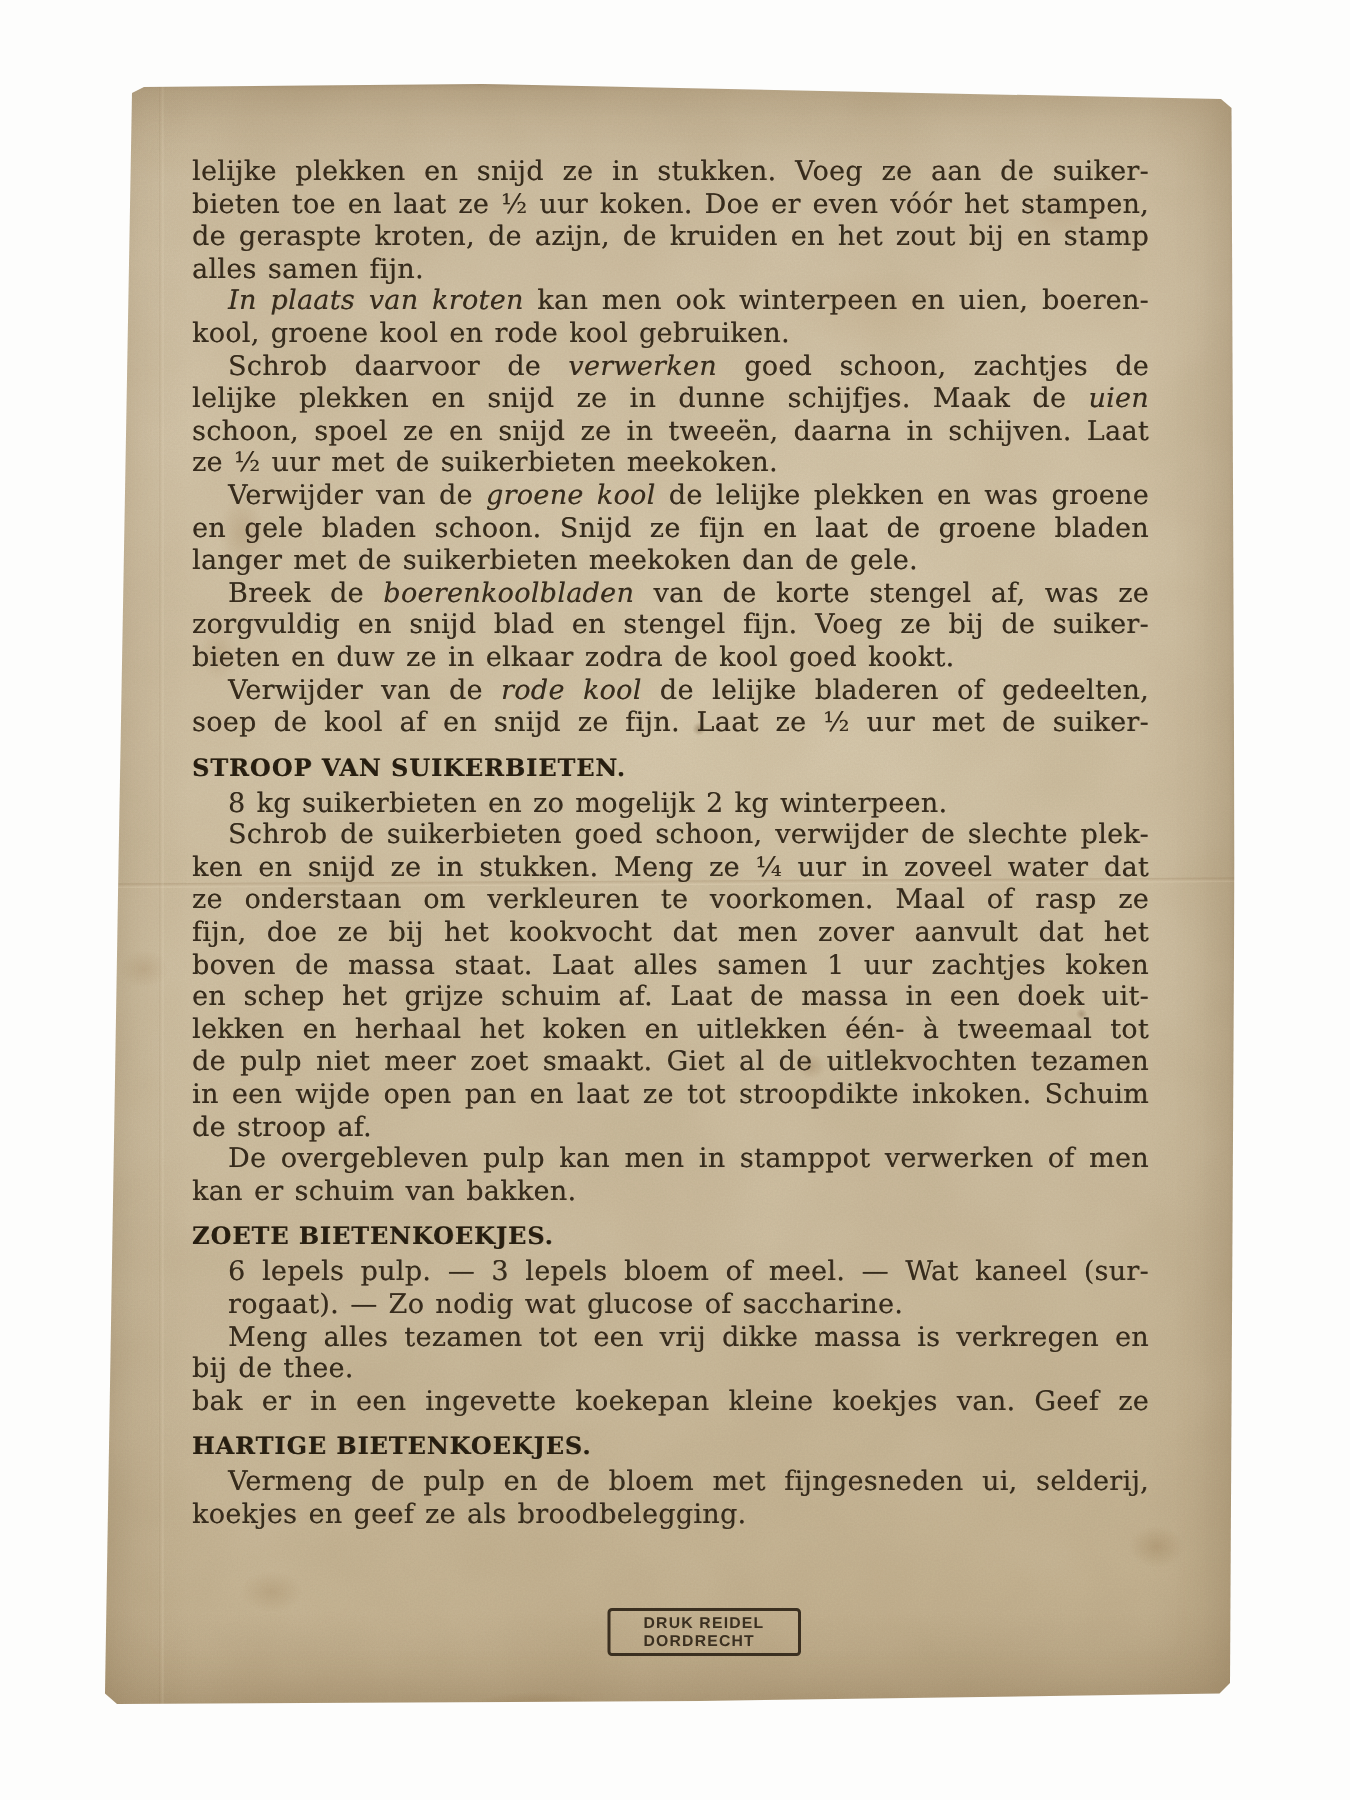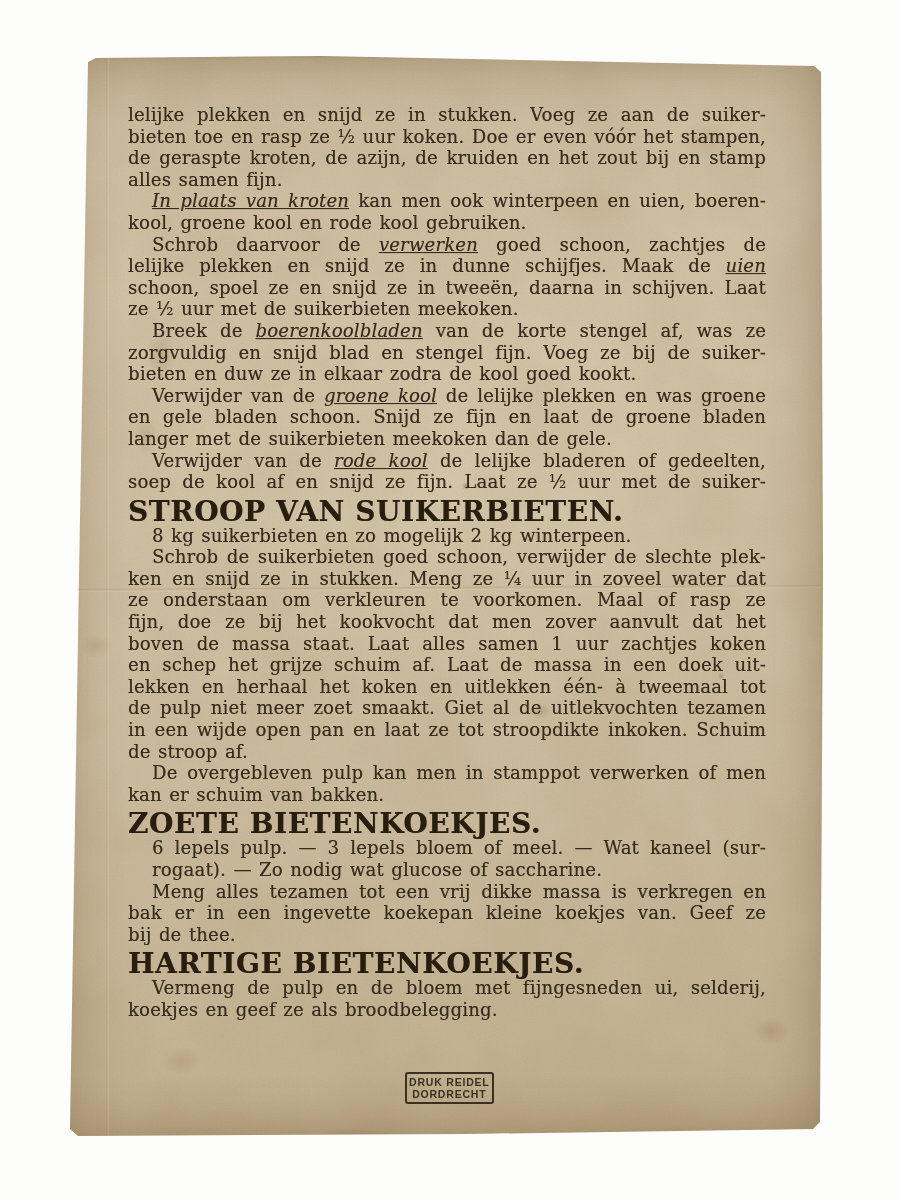--- a/index.html
+++ b/index.html
@@ -63,42 +63,41 @@
   }
   .para{margin:0;}
   .line{
     line-height:21.6px;
     white-space:normal;
     letter-spacing:.2px;
     word-spacing:1.5px;
   }
   .line.just{text-align:justify;text-align-last:justify;}
   .line.ind{text-indent:24px;}
-  .it{font-style:italic;text-decoration:underline;}
+  .it{font-style:italic;}
   .heading{
     font-weight:bold;
-    font-size:28px;
+    font-size:16px;
     line-height:27px;
     margin-top:5px;
     letter-spacing:.6px;
     color:var(--heading-ink,#271e10);
     text-shadow:0.3px 0.3px 0.3px rgba(39,30,16,.5);
   }
   .stamp{
     position:absolute;left:339px;top:1016px;
     border:2px solid var(--stamp-ink,#3a2f20);
     border-radius:3px;
-    padding:2px 2px;
+    padding:2px 22px;
     font-family:"Liberation Sans", sans-serif;
     font-weight:bold;
     font-size:10.5px;
     line-height:12px;
     letter-spacing:.8px;
     color:var(--stamp-ink,#3a2f20);
-    text-align:center;
   }
 </style>
 </head>
 <body>
 
 <div class="scene">
   <div class="paper">
     <div class="layer mottle"></div>
     <svg class="layer grain" width="758" height="1084" aria-hidden="true">
       <filter id="grainFine">
@@ -113,43 +112,43 @@
       <rect width="758" height="1084" filter="url(#grainFine)"></rect>
     </svg>
     <div class="layer stains"></div>
     <div class="crease-h"></div>
     <div class="crease-v"></div>
     <div class="layer vignette"></div>
 
     <div class="content">
         <div class="para">
           <div class="line just"><span>lelijke plekken en snijd ze in stukken. Voeg ze aan de suiker-</span></div>
-          <div class="line just"><span>bieten toe en rasp ze ½ uur koken. Doe er even vóór het stampen,</span></div>
+          <div class="line just"><span>bieten toe en laat ze ½ uur koken. Doe er even vóór het stampen,</span></div>
           <div class="line just"><span>de geraspte kroten, de azijn, de kruiden en het zout bij en stamp</span></div>
           <div class="line"><span>alles samen fijn.</span></div>
         </div>
         <div class="para">
           <div class="line just ind"><span class="it">In plaats van kroten</span><span> kan men ook winterpeen en uien, boeren-</span></div>
           <div class="line"><span>kool, groene kool en rode kool gebruiken.</span></div>
         </div>
         <div class="para">
           <div class="line just ind"><span>Schrob daarvoor de </span><span class="it">verwerken</span><span> goed schoon, zachtjes de</span></div>
           <div class="line just"><span>lelijke plekken en snijd ze in dunne schijfjes. Maak de </span><span class="it">uien</span></div>
           <div class="line just"><span>schoon, spoel ze en snijd ze in tweeën, daarna in schijven. Laat</span></div>
           <div class="line"><span>ze ½ uur met de suikerbieten meekoken.</span></div>
         </div>
         <div class="para">
+          <div class="line just ind"><span>Verwijder van de </span><span class="it">groene kool</span><span> de lelijke plekken en was groene</span></div>
+          <div class="line just"><span>en gele bladen schoon. Snijd ze fijn en laat de groene bladen</span></div>
+          <div class="line"><span>langer met de suikerbieten meekoken dan de gele.</span></div>
+        </div>
+        <div class="para">
           <div class="line just ind"><span>Breek de </span><span class="it">boerenkoolbladen</span><span> van de korte stengel af, was ze</span></div>
           <div class="line just"><span>zorgvuldig en snijd blad en stengel fijn. Voeg ze bij de suiker-</span></div>
           <div class="line"><span>bieten en duw ze in elkaar zodra de kool goed kookt.</span></div>
-        </div>
-        <div class="para">
-          <div class="line just ind"><span>Verwijder van de </span><span class="it">groene kool</span><span> de lelijke plekken en was groene</span></div>
-          <div class="line just"><span>en gele bladen schoon. Snijd ze fijn en laat de groene bladen</span></div>
-          <div class="line"><span>langer met de suikerbieten meekoken dan de gele.</span></div>
         </div>
         <div class="para">
           <div class="line just ind"><span>Verwijder van de </span><span class="it">rode kool</span><span> de lelijke bladeren of gedeelten,</span></div>
           <div class="line just"><span>soep de kool af en snijd ze fijn. Laat ze ½ uur met de suiker-</span></div>
         </div>
         <div class="heading">STROOP VAN SUIKERBIETEN.</div>
         <div class="para">
           <div class="line ind"><span>8 kg suikerbieten en zo mogelijk 2 kg winterpeen.</span></div>
         </div>
         <div class="para">
@@ -168,22 +167,22 @@
           <div class="line just ind"><span>De overgebleven pulp kan men in stamppot verwerken of men</span></div>
           <div class="line"><span>kan er schuim van bakken.</span></div>
         </div>
         <div class="heading">ZOETE BIETENKOEKJES.</div>
         <div class="para">
           <div class="line just ind"><span>6 lepels pulp. — 3 lepels bloem of meel. — Wat kaneel (sur-</span></div>
           <div class="line ind"><span>rogaat). — Zo nodig wat glucose of saccharine.</span></div>
         </div>
         <div class="para">
           <div class="line just ind"><span>Meng alles tezamen tot een vrij dikke massa is verkregen en</span></div>
+          <div class="line"><span>bij de thee.</span></div>
           <div class="line just"><span>bak er in een ingevette koekepan kleine koekjes van. Geef ze</span></div>
-          <div class="line"><span>bij de thee.</span></div>
         </div>
         <div class="heading">HARTIGE BIETENKOEKJES.</div>
         <div class="para">
           <div class="line just ind"><span>Vermeng de pulp en de bloem met fijngesneden ui, selderij,</span></div>
           <div class="line"><span>koekjes en geef ze als broodbelegging.</span></div>
         </div>
       </div>
 
     <div class="stamp">
       <div>DRUK REIDEL</div>

